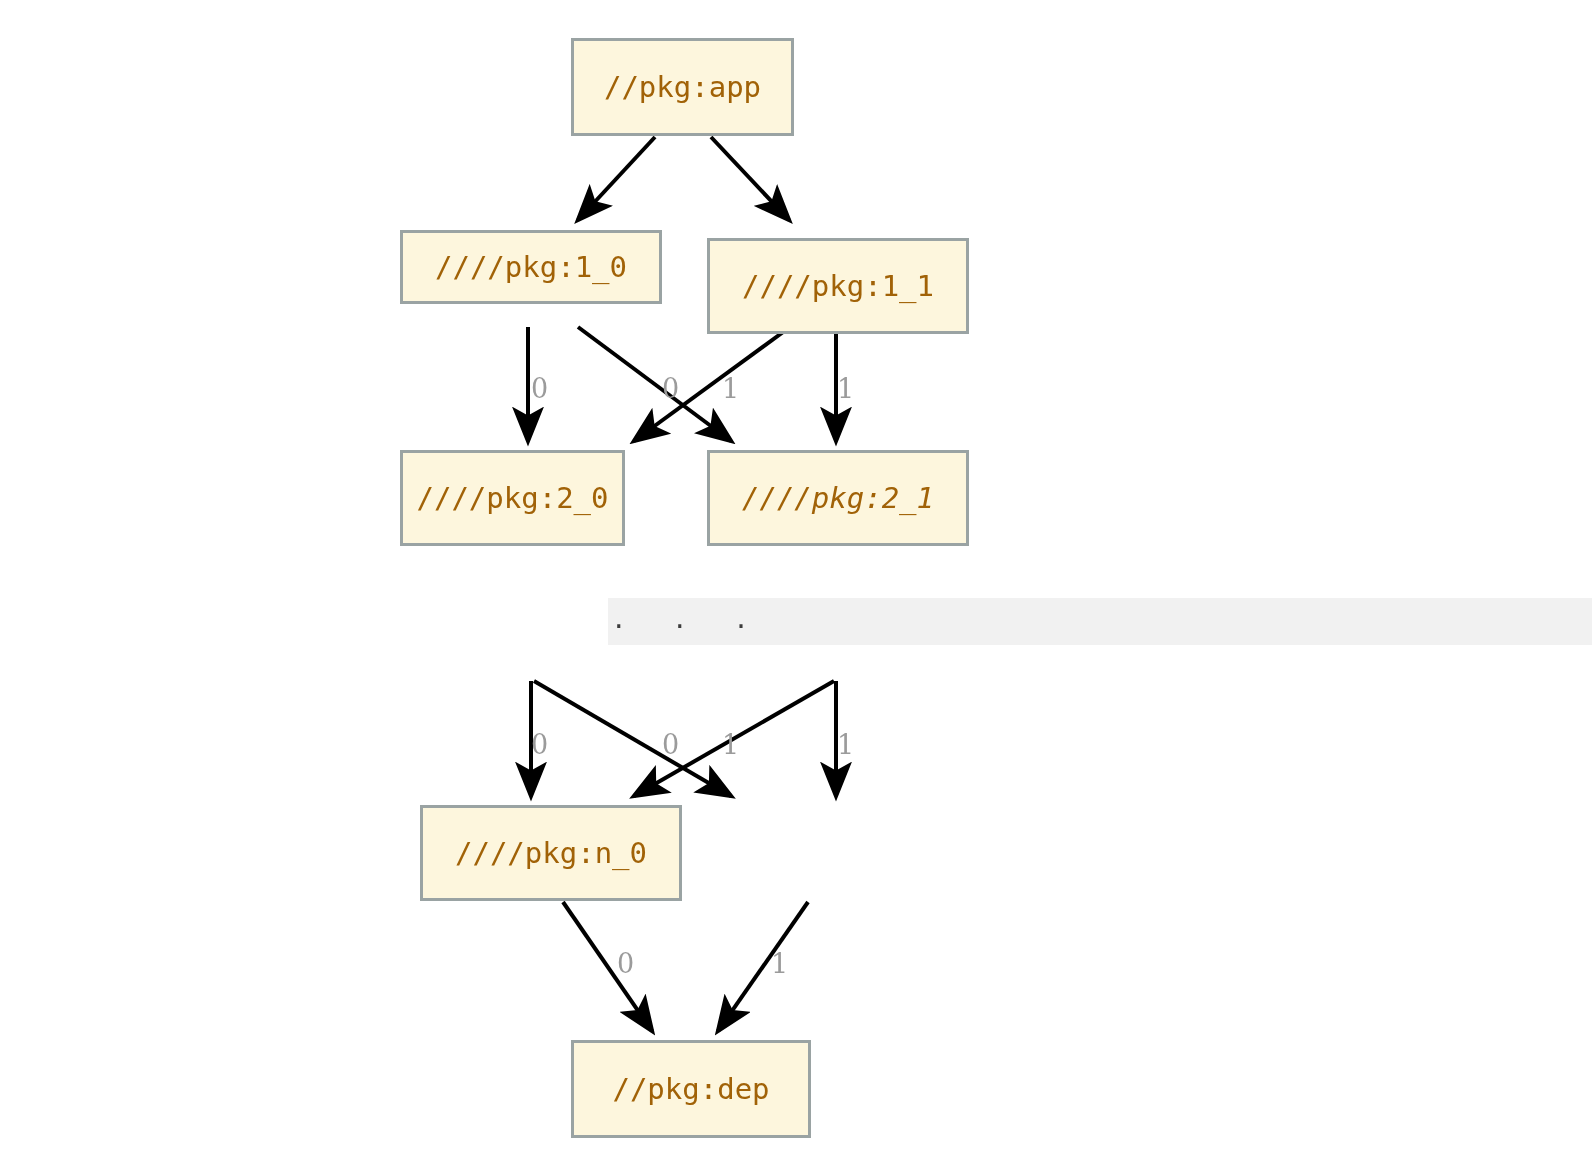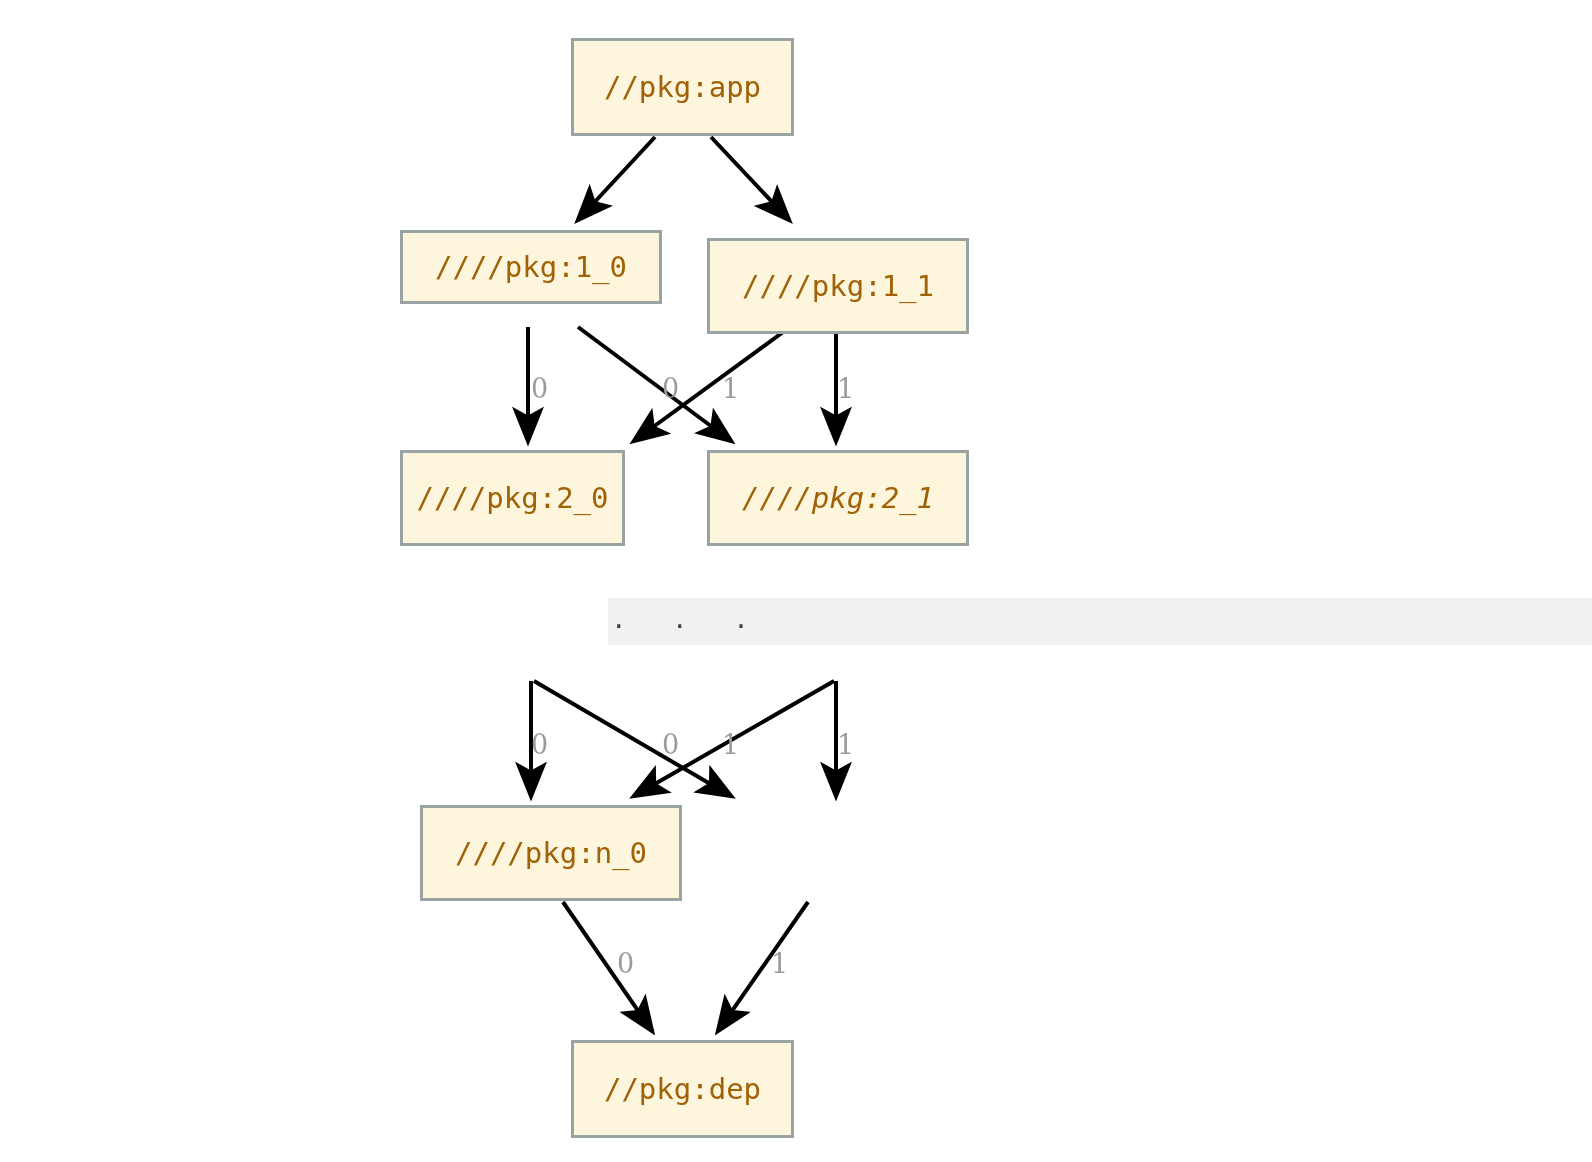--- a/index.html
+++ b/index.html
@@ -118,21 +118,21 @@
 
   <div class="node-box" style="left:707px; top:450px; width:262px; height:96px;font-style:italic;">
     <span class="node-label">////pkg:2_1</span>
   </div>
 
   <div class="node-box" style="left:400px; top:805px; width:262px; height:96px;margin-left:20px;">
     <span class="node-label">////pkg:n_0</span>
   </div>
 
 
-  <div class="node-box" style="left:571px; top:1040px; width:223px; height:98px;">
+  <div class="node-box" style="left:571px; top:1040px; width:240px; height:98px;">
     <span class="node-label">//pkg:dep</span>
   </div>
 
   <span class="edge-label" style="left:531px; top:373px;">0</span>
   <span class="edge-label" style="left:662px; top:373px;">0</span>
   <span class="edge-label" style="left:722px; top:373px;">1</span>
   <span class="edge-label" style="left:837px; top:373px;">1</span>
 
   <span class="edge-label" style="left:531px; top:729px;">0</span>
   <span class="edge-label" style="left:662px; top:729px;">0</span>

